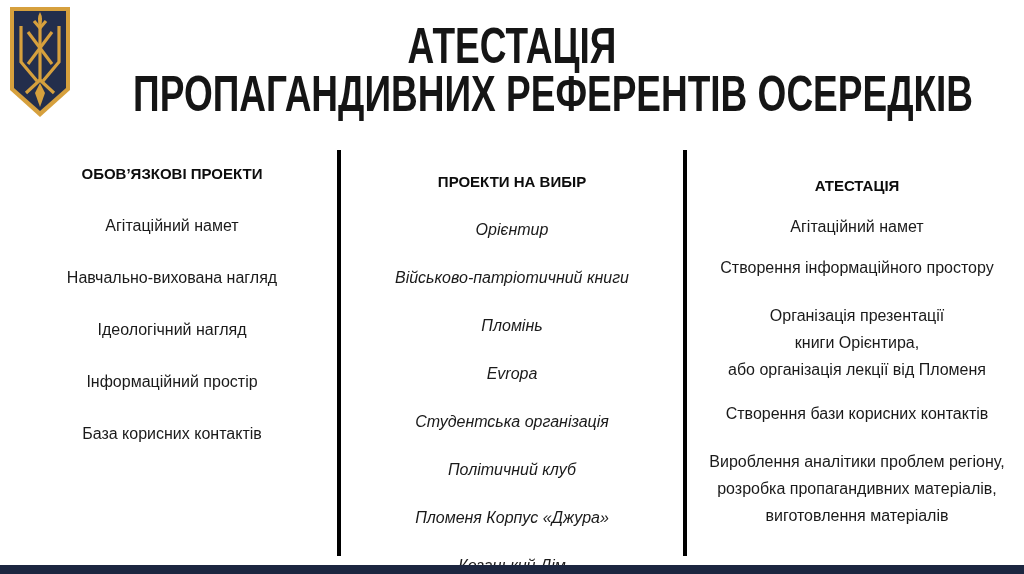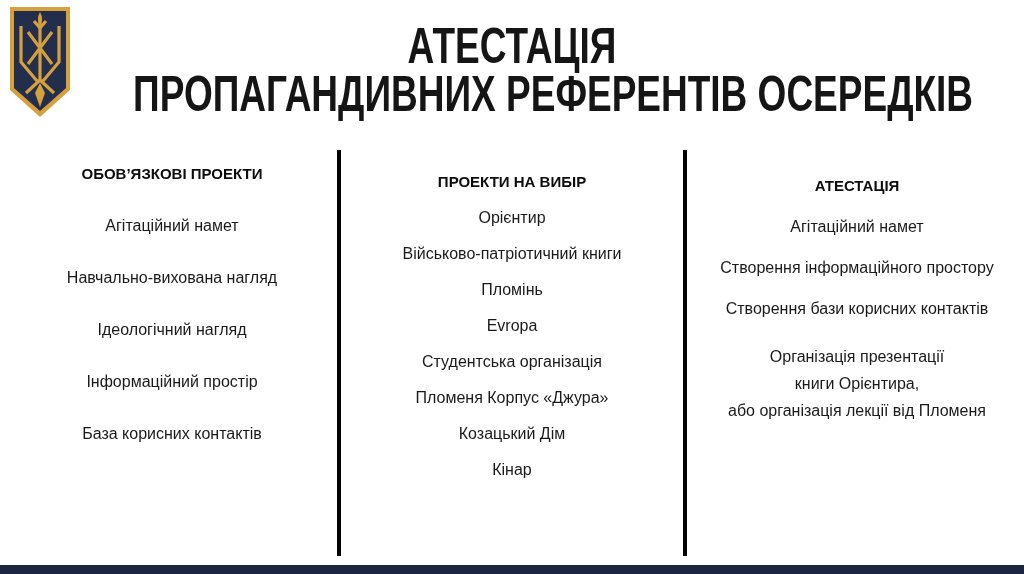--- a/index.html
+++ b/index.html
@@ -34,21 +34,21 @@
   
   .col{position:absolute;text-align:center;}
   .col-header{font-weight:bold;font-size:15px;line-height:20px;color:#0d0d0d;}
   .col-item{font-size:16px;line-height:21px;white-space:pre-line;color:#1a1a1a;}
 
   .col1{left:7px;top:164px;width:330px;}
   .col1 .col-item{margin-top:31px;line-height:21px;}
   .col1 .col-item:first-of-type{margin-top:42px;}
 
   .col2{left:347px;top:172px;width:330px;}
-  .col2 .col-item{margin-top:15px;}
+  .col2 .col-item{margin-top:27px;font-style:italic;}
   .col2 .col-item:first-of-type{margin-top:38px;}
 
   .col3{left:692px;top:176px;width:330px;}
   .col3 .col-item{margin-top:20px;}
   .col3 .col-item:first-of-type{margin-top:26px;}
   .col3 .col-item.multiline{line-height:27px;margin-top:24px;}
 
   
   .footer-bar{position:absolute;left:0;right:0;bottom:0;height:9px;}
 </style>
@@ -89,32 +89,36 @@
 
   <div class="divider divider1"></div>
 
   <div class="col col2">
     <div class="col-header">ПРОЕКТИ НА ВИБІР</div>
     <div class="col-item">Орієнтир</div>
     <div class="col-item">Військово-патріотичний книги</div>
     <div class="col-item">Пломінь</div>
     <div class="col-item">Evropa</div>
     <div class="col-item">Студентська організація</div>
+    <div class="col-item">Політичний клуб</div>
     <div class="col-item">Пломеня Корпус «Джура»</div>
     <div class="col-item">Козацький Дім</div>
     <div class="col-item">Кінар</div>
   </div>
 
   <div class="divider divider2"></div>
 
   <div class="col col3">
     <div class="col-header">АТЕСТАЦІЯ</div>
     <div class="col-item">Агітаційний намет</div>
     <div class="col-item">Створення інформаційного простору</div>
-    <div class="col-item">Створення бази корисних контактів</div>
     <div class="col-item multiline">Організація презентації
 книги Орієнтира,
 або організація лекції від Пломеня</div>
+    <div class="col-item">Створення бази корисних контактів</div>
+    <div class="col-item multiline">Вироблення аналітики проблем регіону,
+розробка пропагандивних матеріалів,
+виготовлення матеріалів</div>
   </div>
 
   <div class="footer-bar" style="background: rgb(28, 38, 64);"></div>
 
 </div>
 
 </body></html>

